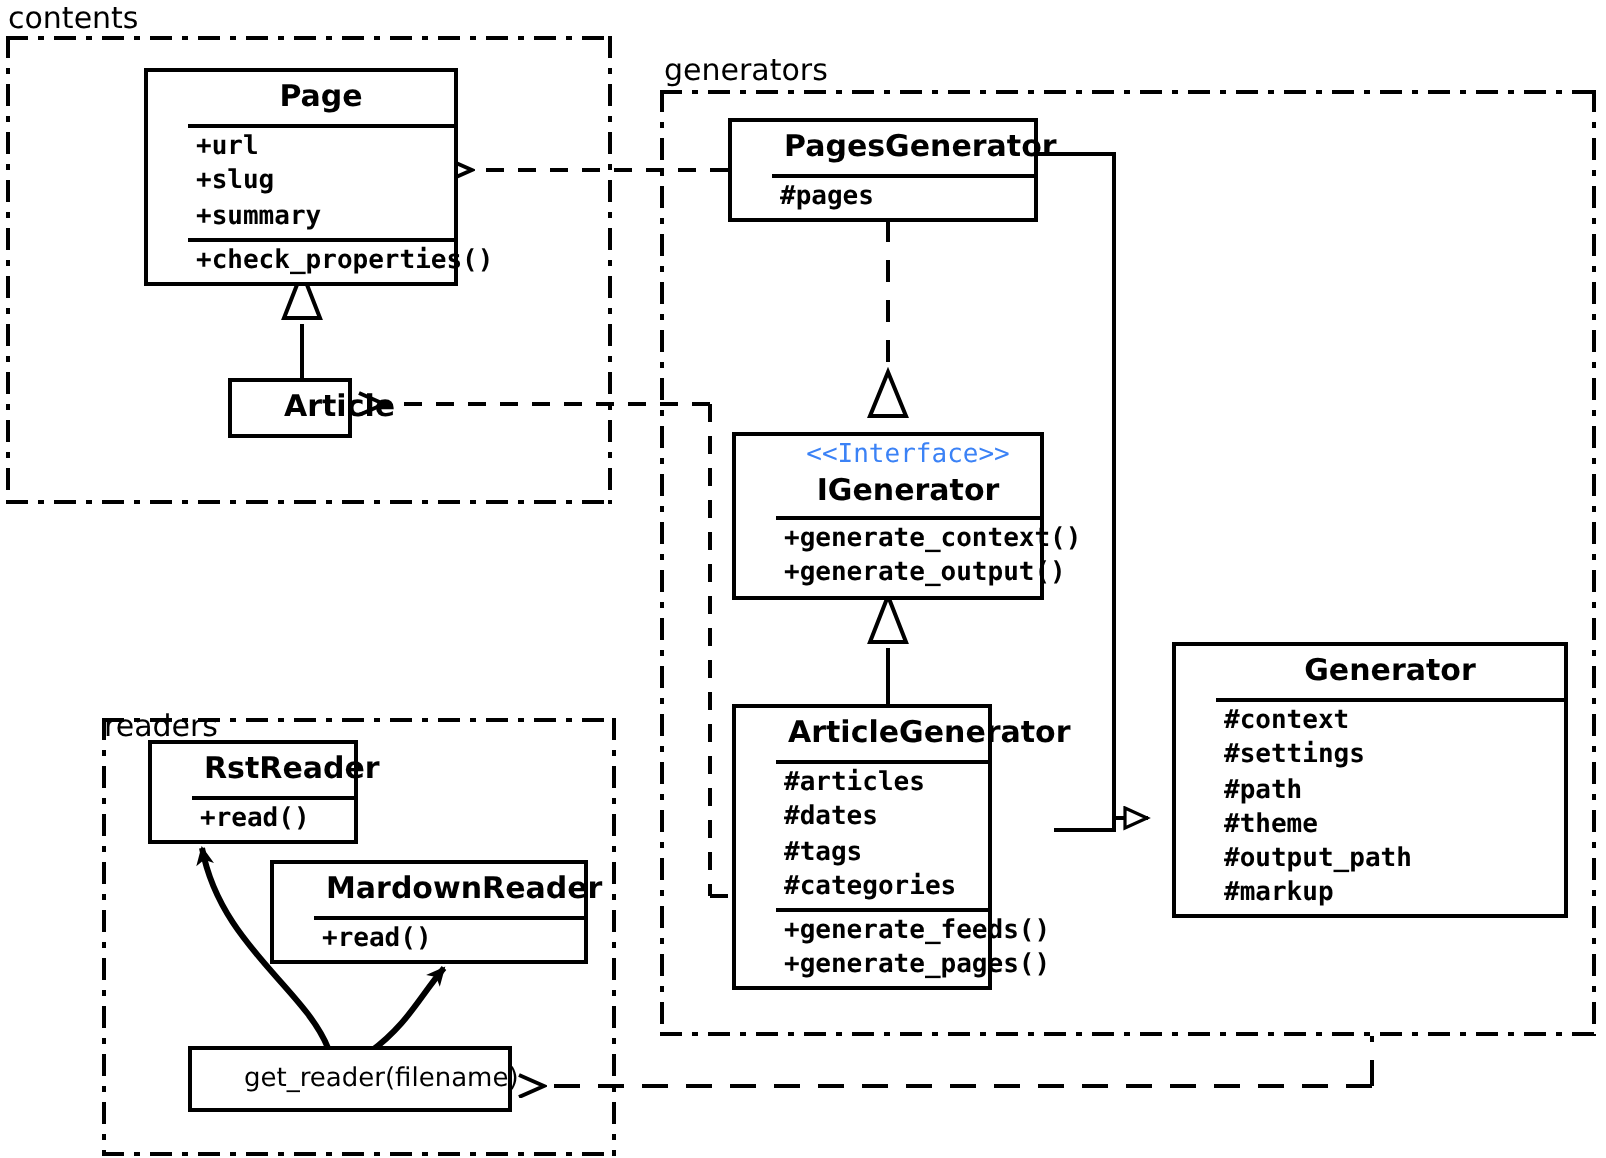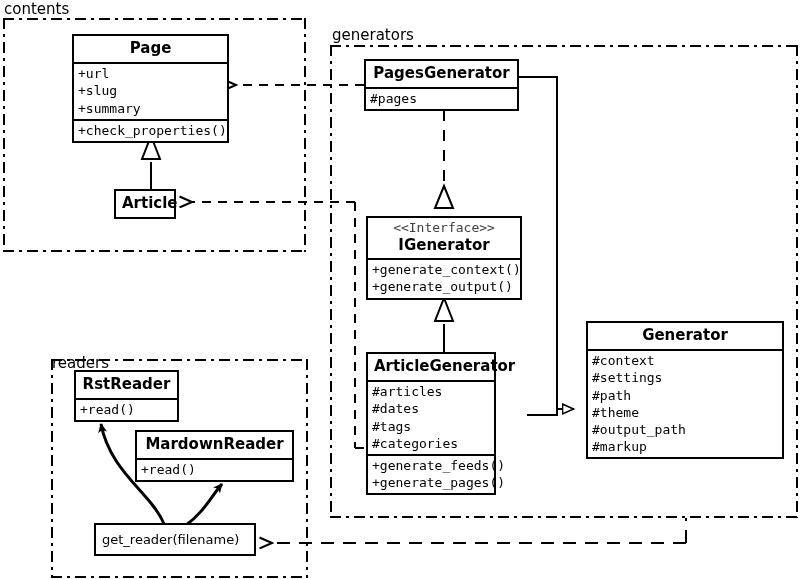--- a/index.html
+++ b/index.html
@@ -45,48 +45,50 @@
       #000 16px, #000 19px, transparent 19px, transparent 24px);
   }
 
   
   .umlbox {
     position: absolute;
     border: 2px solid #000;
     background: #ffffff;
     box-sizing: border-box;
     z-index: 5;
+    padding-left: 20px;
   }
   .uml-title {
     font-weight: bold;
     font-size: 15px;
     text-align: center;
     padding: 4px 6px 5px 6px;
     color: #000;
     line-height: 1.15;
     font-family: "DejaVu Sans", sans-serif;
   }
   .uml-stereo {
     font-weight: normal;
     font-size: 13px;
     text-align: center;
     font-family: "DejaVu Sans Mono", monospace;
-    color: #404040;
+    color: #3b82f6;
     line-height: 1.15;
   }
   .uml-sep {
     border-top: 2px solid #000;
   }
   .uml-compartment {
     padding: 1px 3px 2px 4px;
     font-family: "DejaVu Sans Mono", monospace;
     font-size: 13px;
     color: #000;
     line-height: 1.32;
     white-space: nowrap;
+    font-weight: bold;
   }
   .uml-plain {
     font-family: "DejaVu Sans", sans-serif;
     font-size: 13px;
     text-align: left;
     padding: 7px 6px;
     color: #000;
   }
   svg.overlay {
     position: absolute;

